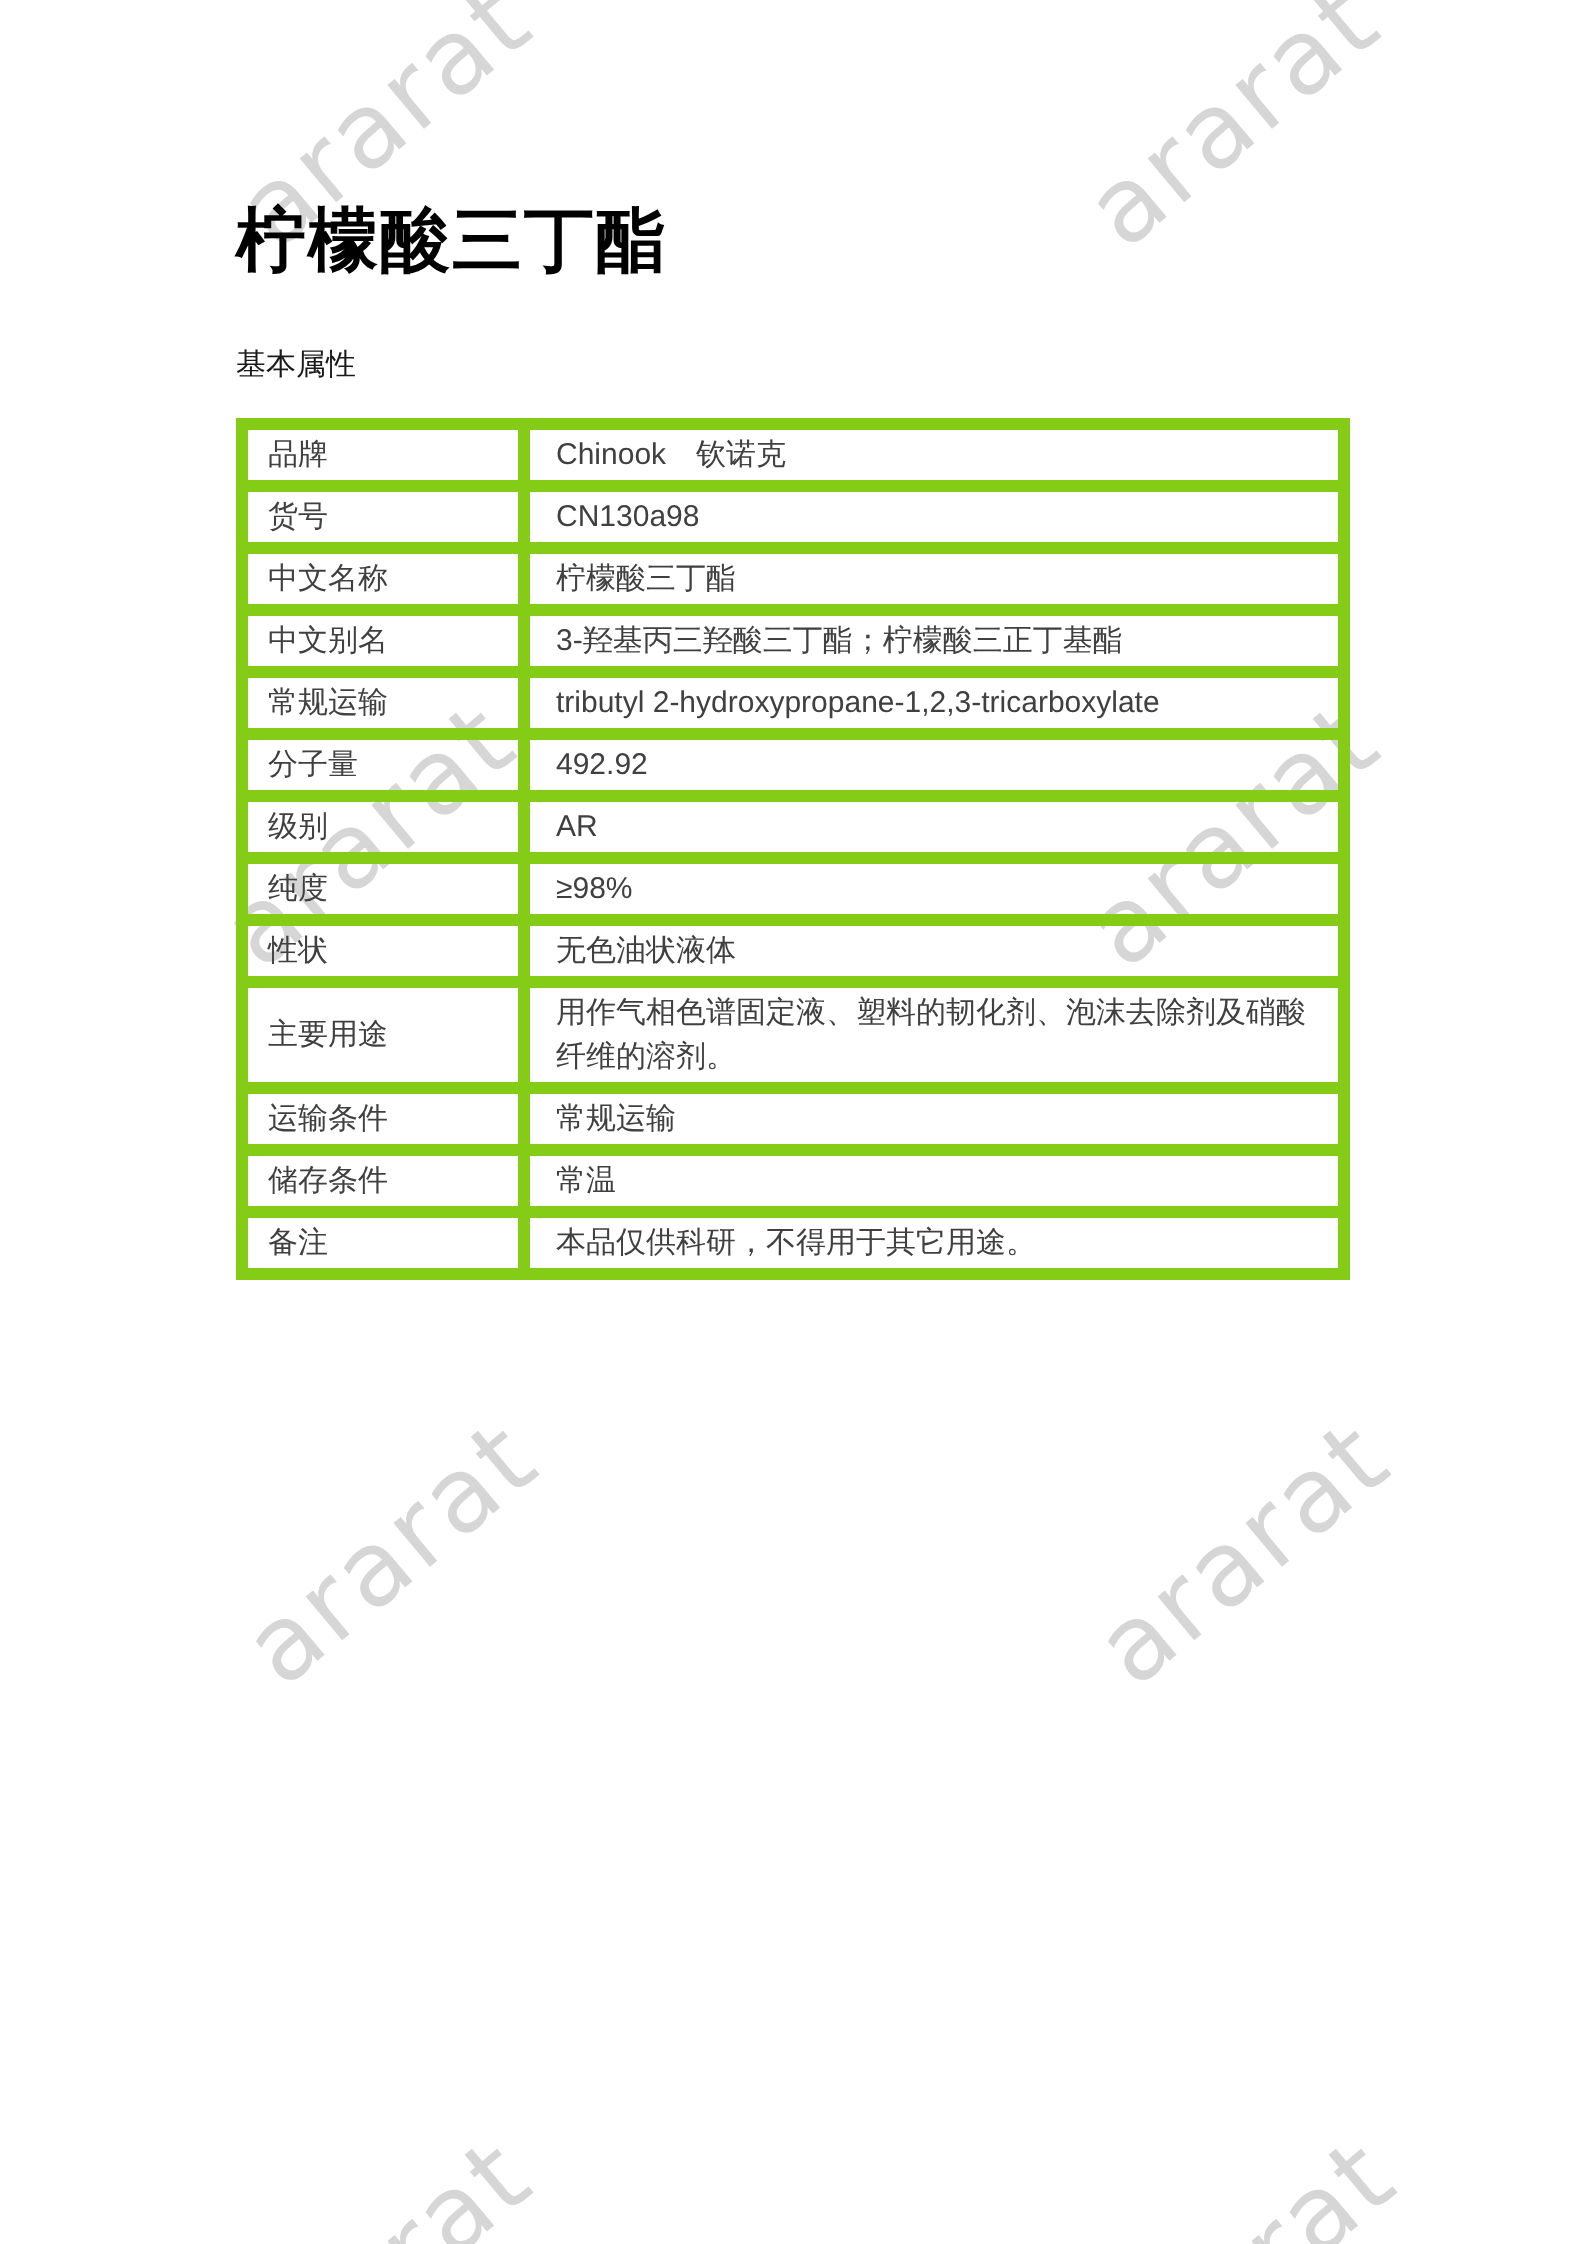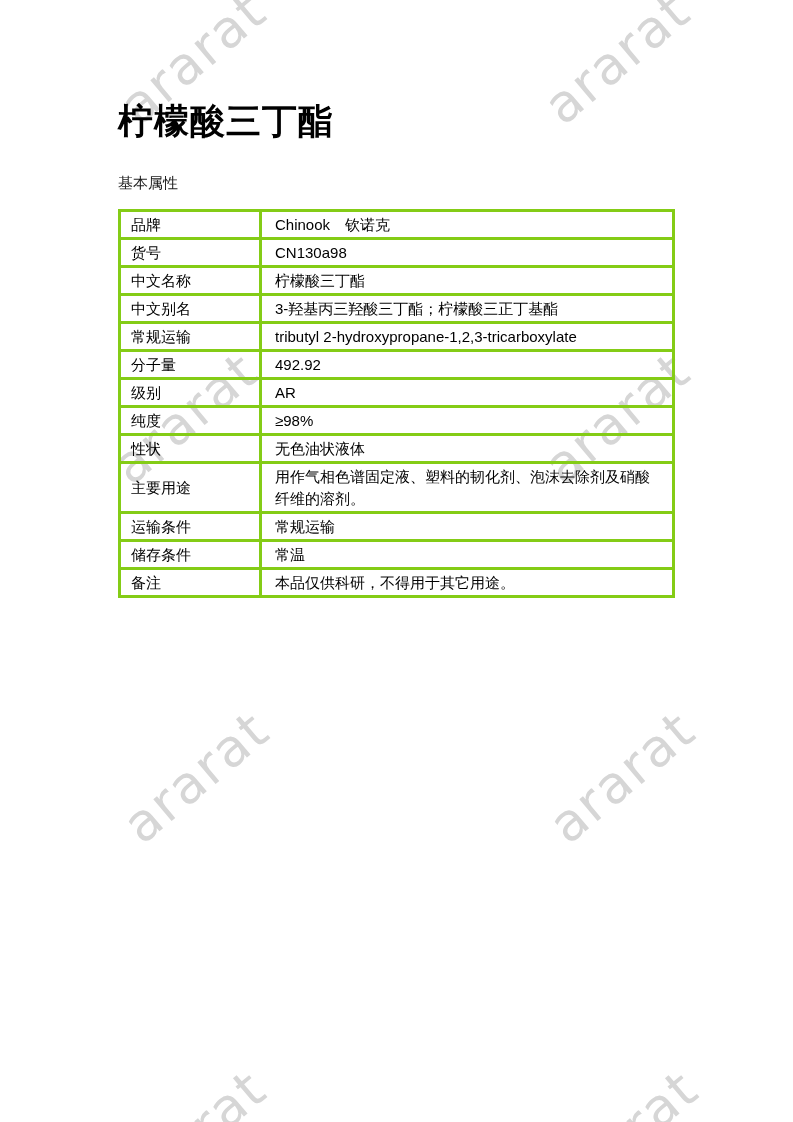--- a/index.html
+++ b/index.html
@@ -65,27 +65,27 @@
     text-align: center;
   }
   table.props {
     position: absolute;
     left: 0; top: 209px;
     width: 557px;
     border-collapse: collapse;
     background: transparent;
   }
   table.props td {
-    border: 3px solid #84cc16;
+    border: 6px solid #84cc16;
     font-size: 15px;
     line-height: 22px;
     padding: 2px 12px 1px 10px;
     height: 26px;
     vertical-align: middle;
-    color: #000000;
+    color: #404040;
     word-break: break-word;
   }
   table.props td.cell-label { width: 141px; }
   table.props td.cell-value { padding-left: 13px; }
 </style>
 </head>
 <body>
 
 <div class="page">
 

